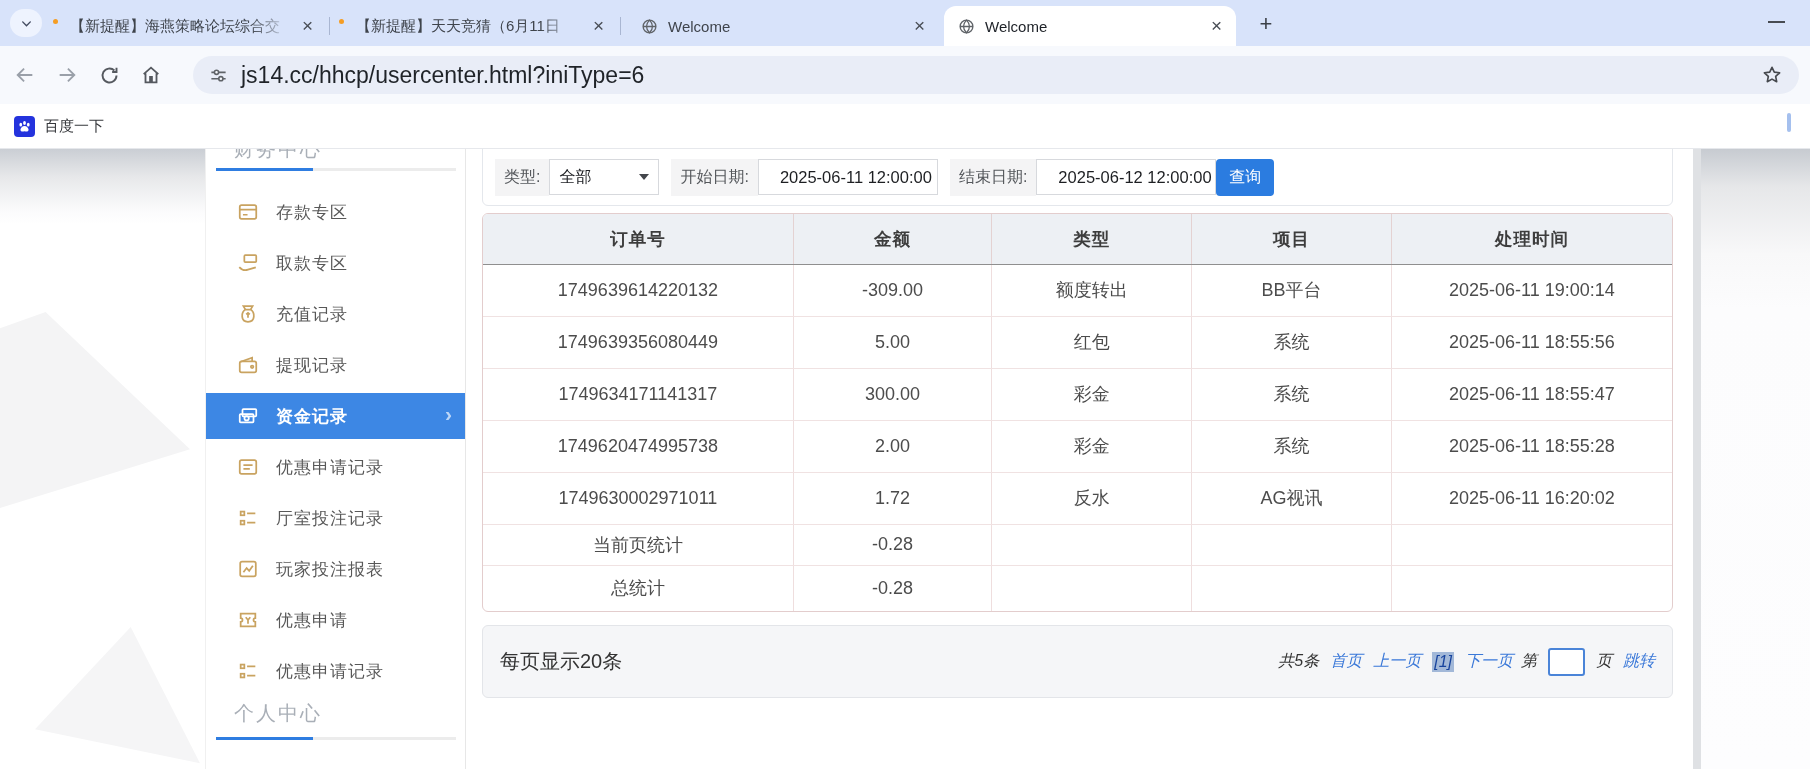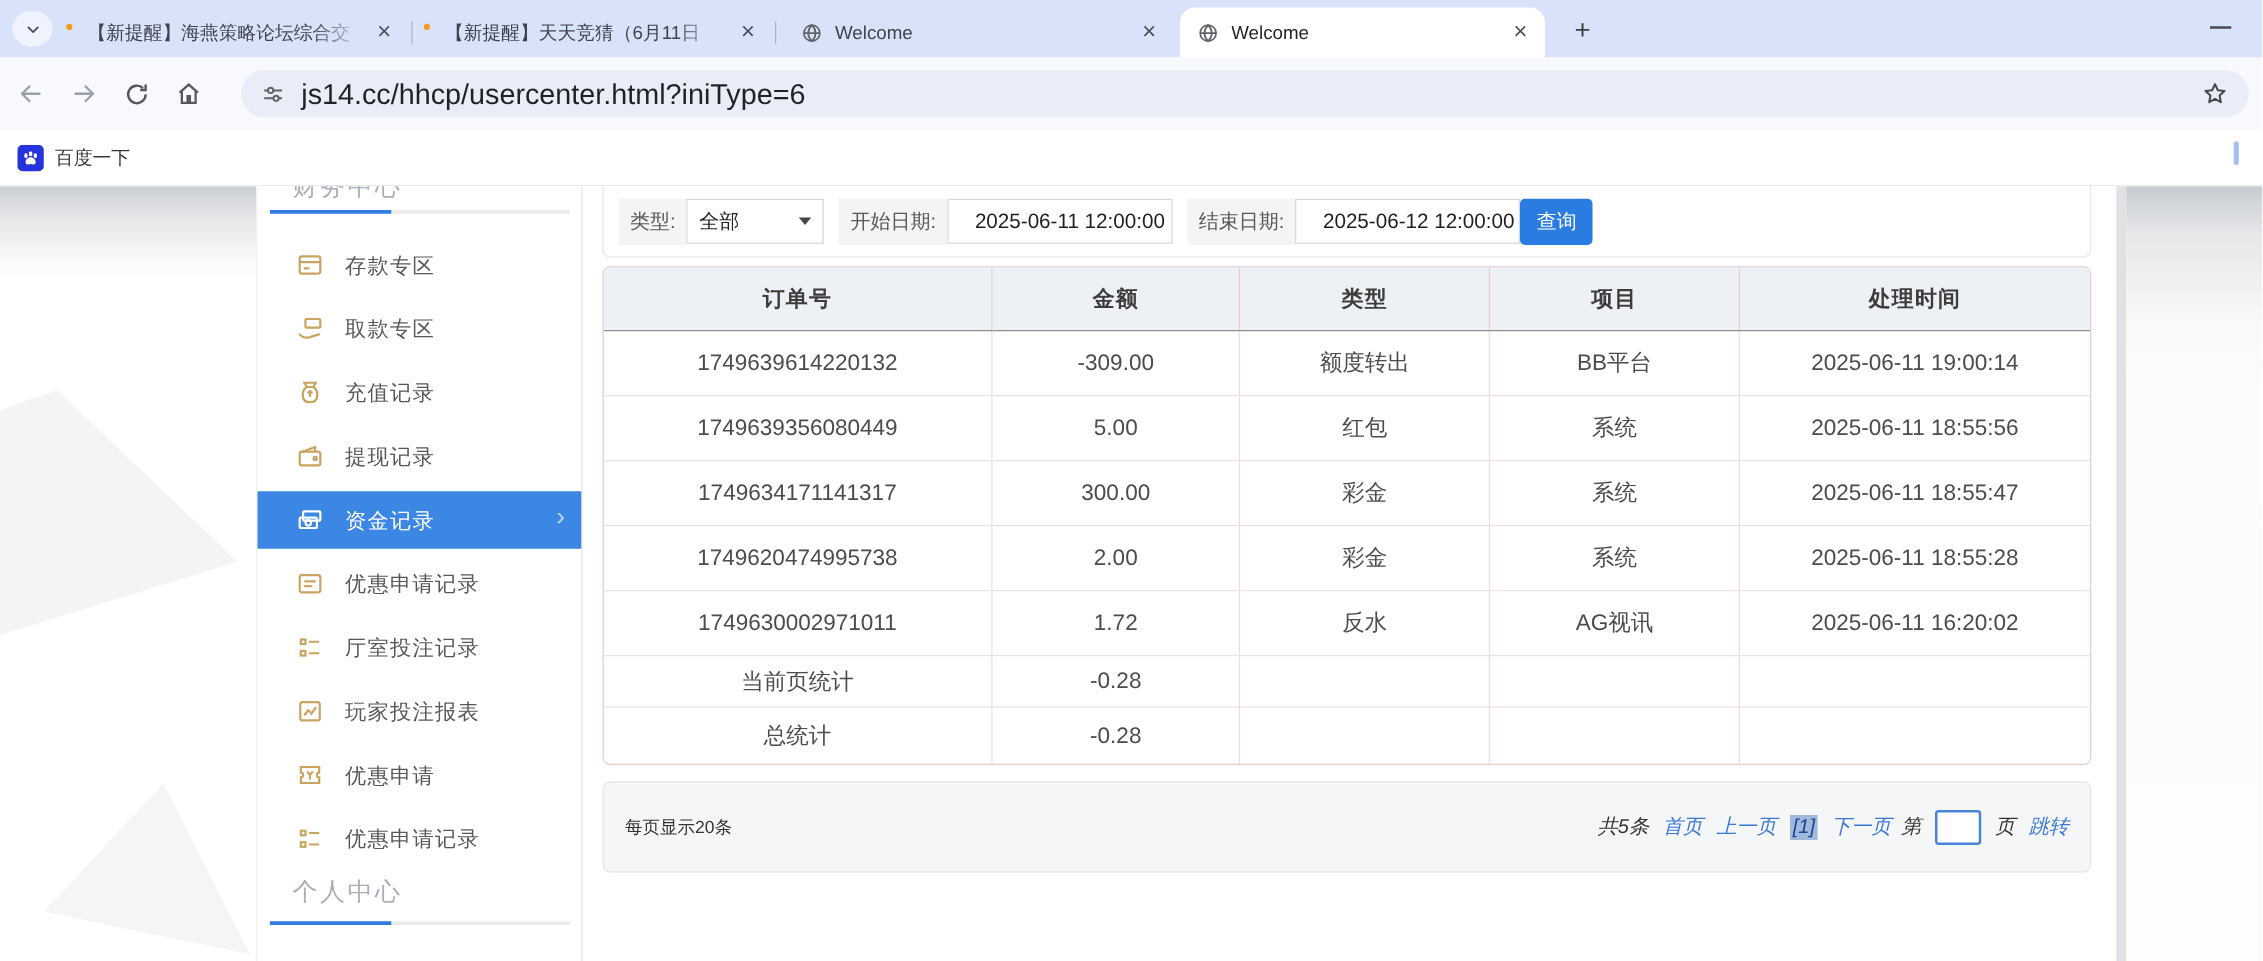--- a/index.html
+++ b/index.html
@@ -57,21 +57,21 @@
   
   .sidebar { position:absolute; left:205px; top:0; width:261px; height:100%; background:#fff;
     border-left:1px solid #f0f0f0; border-right:1px solid #e7e7e7; }
   .side-sec { position:absolute; left:28px; font-size:20px; letter-spacing:2px; color:#a9afb7; }
   .side-rule { position:absolute; left:10px; width:240px; height:3px; background:#ececec; }
   .side-rule:before { content:""; position:absolute; left:0; top:0; width:97px; height:3px; background:#2f7de1; }
   .side-item { position:absolute; left:0; width:100%; height:46px; display:flex; align-items:center;
     padding-left:31px; color:#585858; cursor:pointer; }
   .side-item .lbl { font-size:17px; margin-left:17px; letter-spacing:1px; }
   .side-item .ic { width:22px; height:22px; color:#c9a360; flex:none; display:flex; align-items:center; }
-  .side-item.active { background:#3d87e4; color:#fff; }
+  .side-item.active { background:#3d87e4; color:#fff;font-weight:bold; }
   .side-item.active .ic { color:#fff; }
   .side-item .chev { display:none; }
   .side-item.active .chev { display:block; position:absolute; right:13px; top:9px; font-size:21px; color:#bcd6f7; }
 
   
   .main { position:absolute; left:482px; top:0; width:1191px; height:100%; }
   .filter-card { position:absolute; left:0; top:-9px; width:1191px; height:66px; background:#fff;
     border:1px solid #e4e7ec; border-radius:6px; display:flex; align-items:center; padding:8px 0 0 12px; }
   .f-label { background:#f4f4f5; color:#55585c; font-size:16px; padding:8px 9px; white-space:nowrap; }
   .f-select { width:110px; height:36px; border:1px solid #d7d9dd; background:#fff; display:flex;
@@ -89,21 +89,21 @@
   th { height:50px; background:#edf0f4; font-size:17.5px; font-weight:bold; color:#3d3d3d;
     border-right:1px solid #e4d2d2; border-bottom:1px solid #8f8f8f; letter-spacing:1px; }
   td { height:52px; text-align:center; font-size:18px; color:#4c4c4c;
     border-right:1px solid #efdede; border-bottom:1px solid #f0e2e2; }
   tr > *:last-child { border-right:none; }
   tr.sum td { height:41px; }
   tr.sum2 td { height:46px; border-bottom:none; }
 
   .pager { position:absolute; left:0; top:476px; width:1191px; height:73px; background:#f5f6f8;
     border:1px solid #e3e5e9; border-radius:6px; display:flex; align-items:center; padding:0 17px; }
-  .pager .left { font-size:14px; color:#333; }
+  .pager .left { font-size:20px; color:#333; }
   .pager .right { margin-left:auto; display:flex; align-items:center; font-size:16px; color:#333; }
   .pager .right > * { margin-left:11px;font-style:italic; }
   .pg-link { color:#3a78d8; cursor:pointer; text-decoration:none; }
   .pg-cur { background:#a2b8d8; color:#17439d; padding:1px 2px; cursor:default; }
   .pg-input { width:37px; height:28px; border:2px solid #4a84d8; border-radius:3px; background:#fff;
     font-size:15px; text-align:center; font-family:inherit; }
   svg { display:block; }
 </style>
 </head>
 <body>

